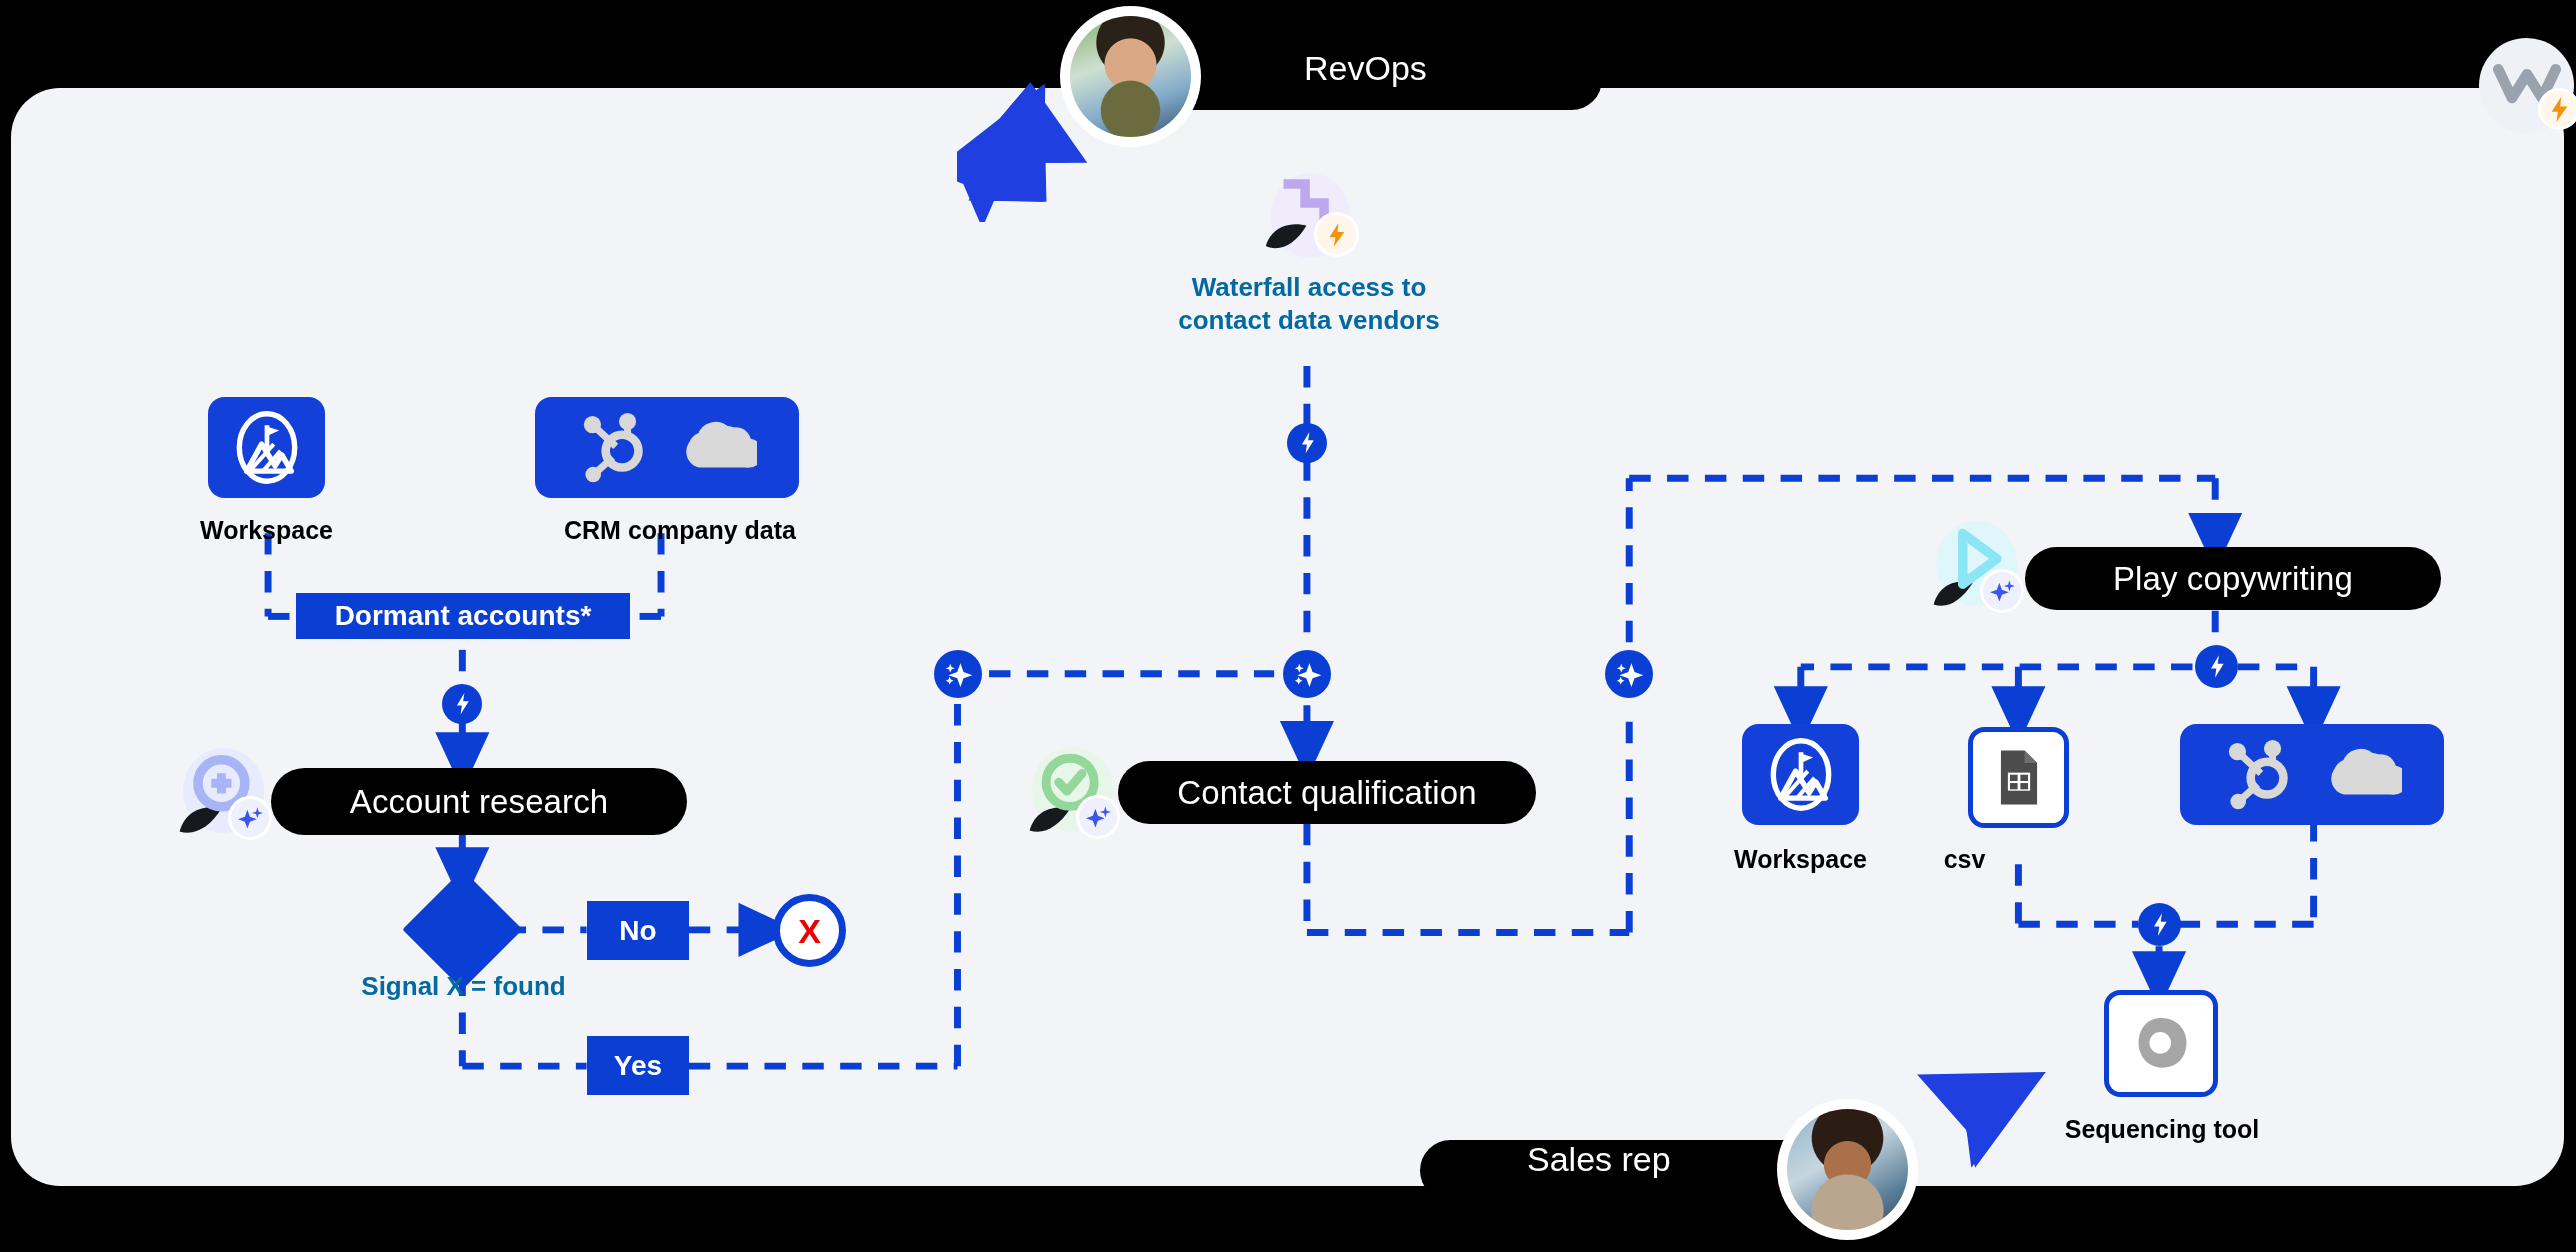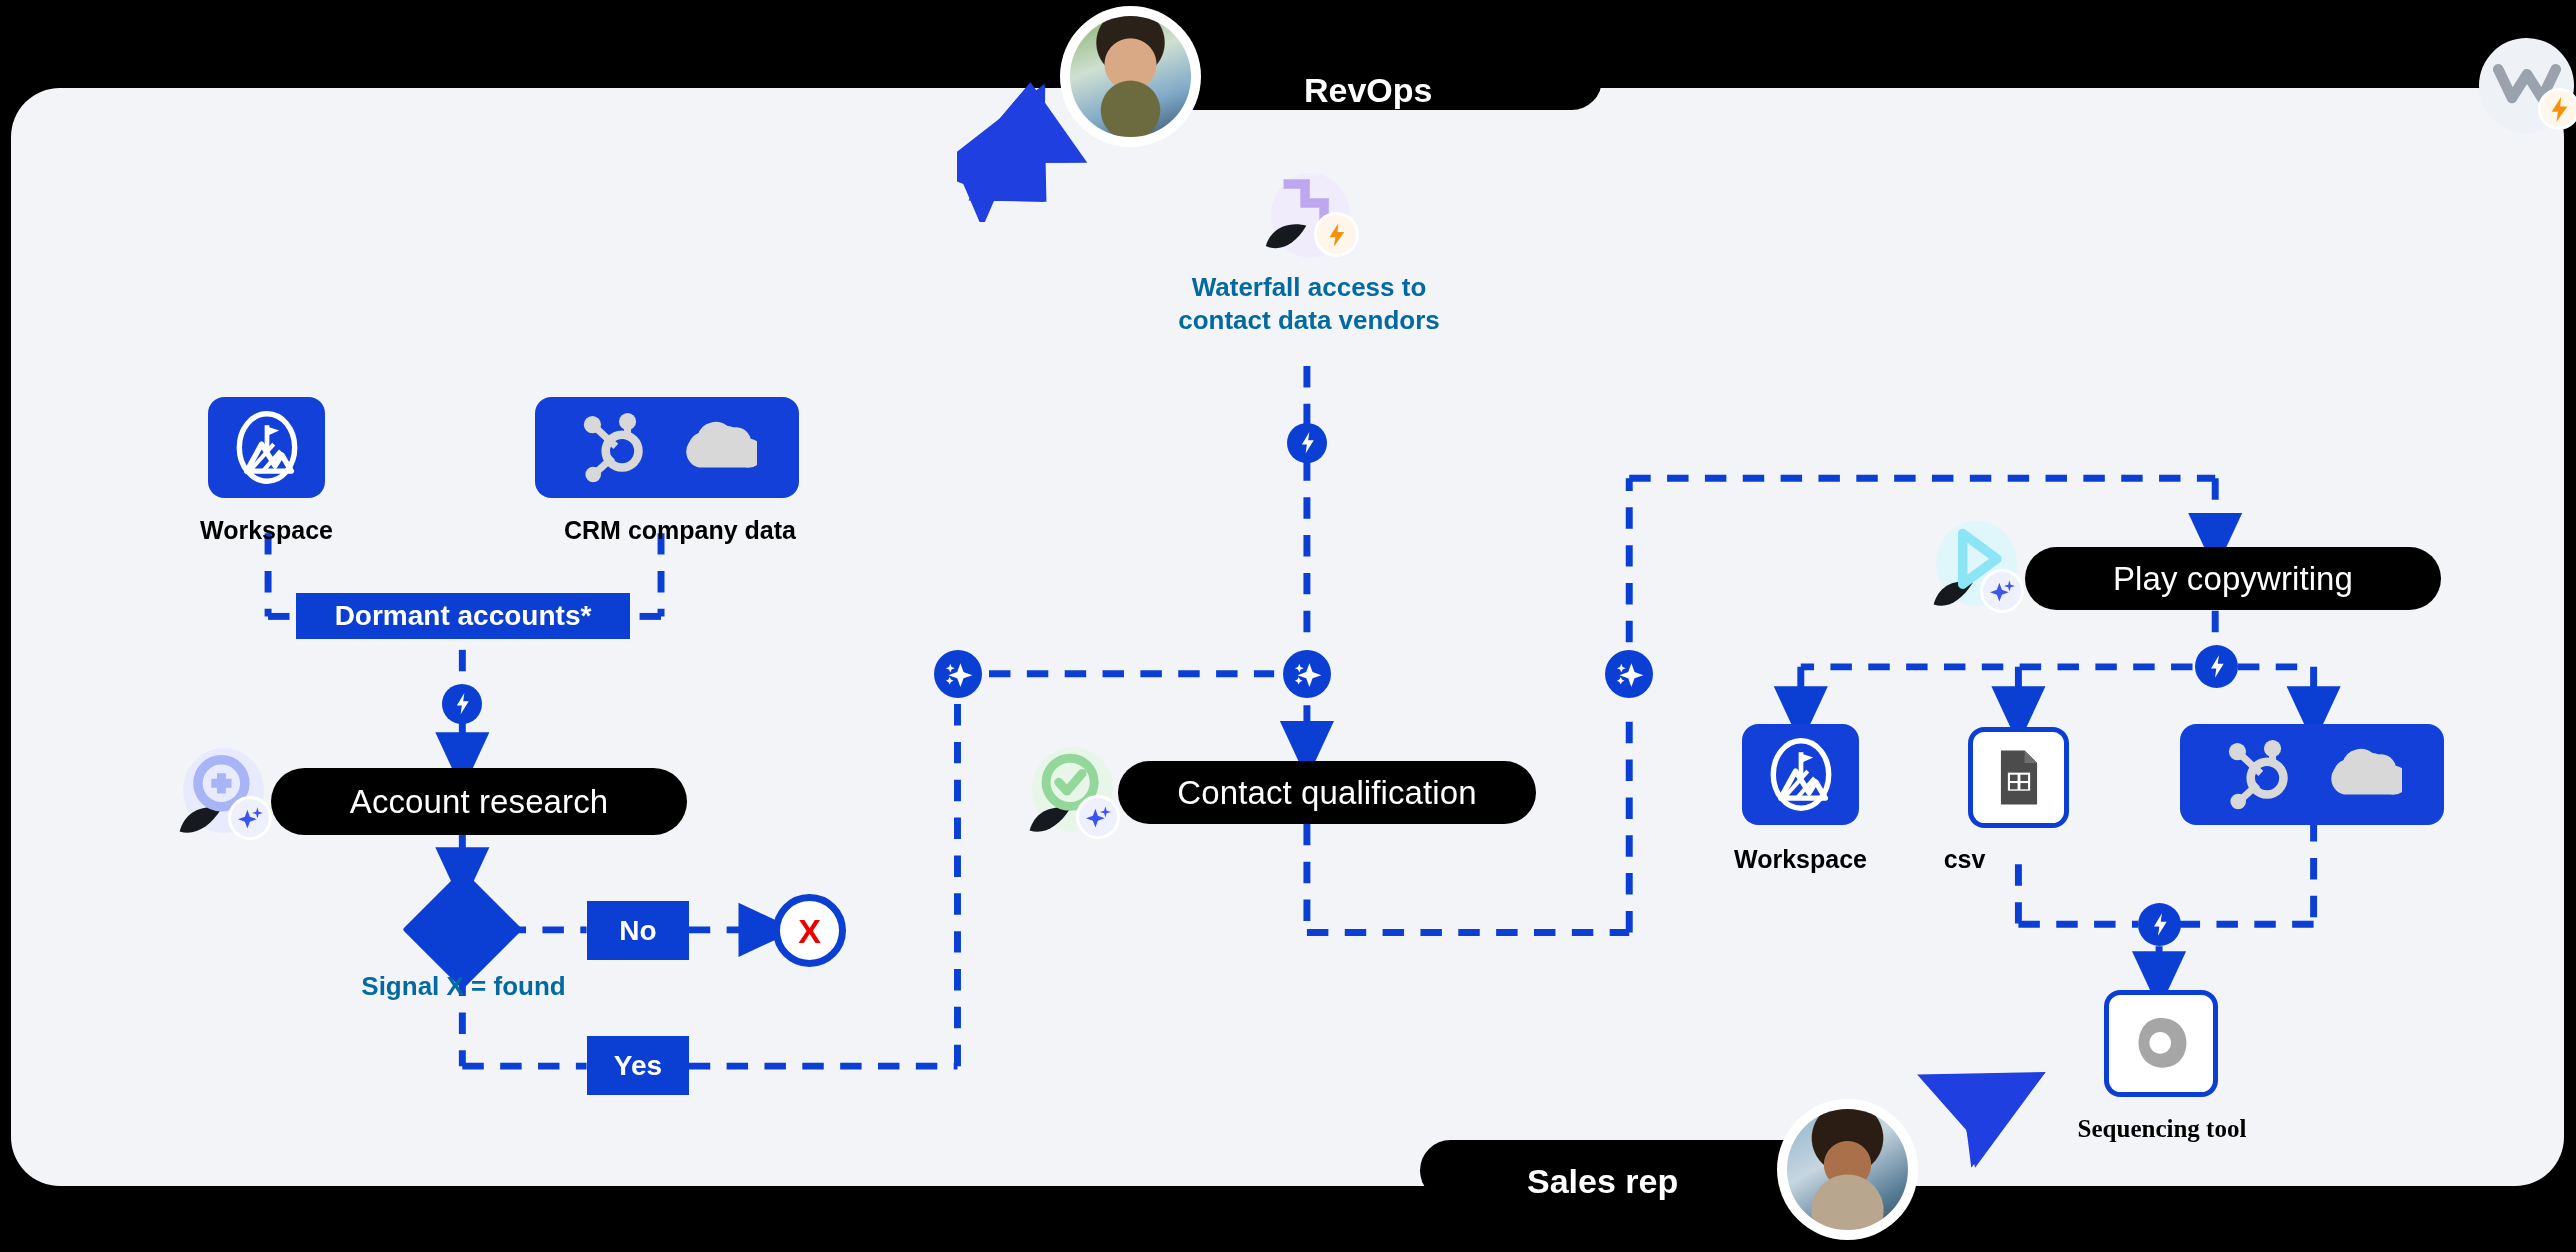--- a/index.html
+++ b/index.html
@@ -38,22 +38,22 @@
     white-space: nowrap;
     padding: 15px 29px;
   }
 
   
   .role-chip {
     position: absolute;
     background: #000000;
     border-radius: 63px;
     color: #ffffff;
-    display: flex; align-items: flex-end;
-    font-size: 34px; font-weight: 700;
+    display: flex; align-items: flex-start;
+    font-size: 34px; font-weight: 400;
     white-space: nowrap;
   }
   .avatar {
     position: absolute;
     border-radius: 50%;
     background: #ffffff;
     overflow: hidden;
     display: flex; align-items: center; justify-content: center;
   }
   .avatar > .face { width: 100%; height: 100%; border-radius: 50%; overflow: hidden; }
@@ -419,21 +419,21 @@
         <path d="M15,0 L3,20 L11,20 L9,34 L22,13 L13,13 Z" fill="#ffffff"></path>
       </svg>
   </div>
 
   <div class="tile white" style="left:2104px; top:990px; width:114px; height:107px;">
     <svg width="61" height="61" viewBox="0 0 96 96">
       <path d="M48,8 C76,8 92,32 86,58 C80,84 52,92 32,82 C12,72 6,44 18,24 C26,12 36,8 48,8 Z" fill="#a6a6a6"></path>
       <circle cx="46" cy="47" r="17" fill="#ffffff"></circle>
     </svg>
   </div>
-  <div class="tile-label" style="left:2012px; top:1115px; width:300px;font-family:Liberation Serif, serif;">Sequencing tool</div>
+  <div class="tile-label" style="left:2012px; top:1115px; width:300px;">Sequencing tool</div>
 
   <div class="role-chip" style="left:1420px; top:1140px; width:479px; height:61px; padding-left:107px;">
     <span>Sales rep</span>
   </div>
   <div class="avatar" style="left:1777px; top:1099px; width:141px; height:141px;">
     <div class="face" style="background:
            radial-gradient(circle at 50% 84%, #b9a68f 0 30%, transparent 31%),
            radial-gradient(circle at 50% 46%, #a9704a 0 26%, transparent 27%),
            radial-gradient(circle at 50% 24%, #2b1d14 0 32%, transparent 33%),
            linear-gradient(150deg,#8fb2c9 0%, #c6d6e0 40%, #5b7f99 75%, #2d4559 100%);

